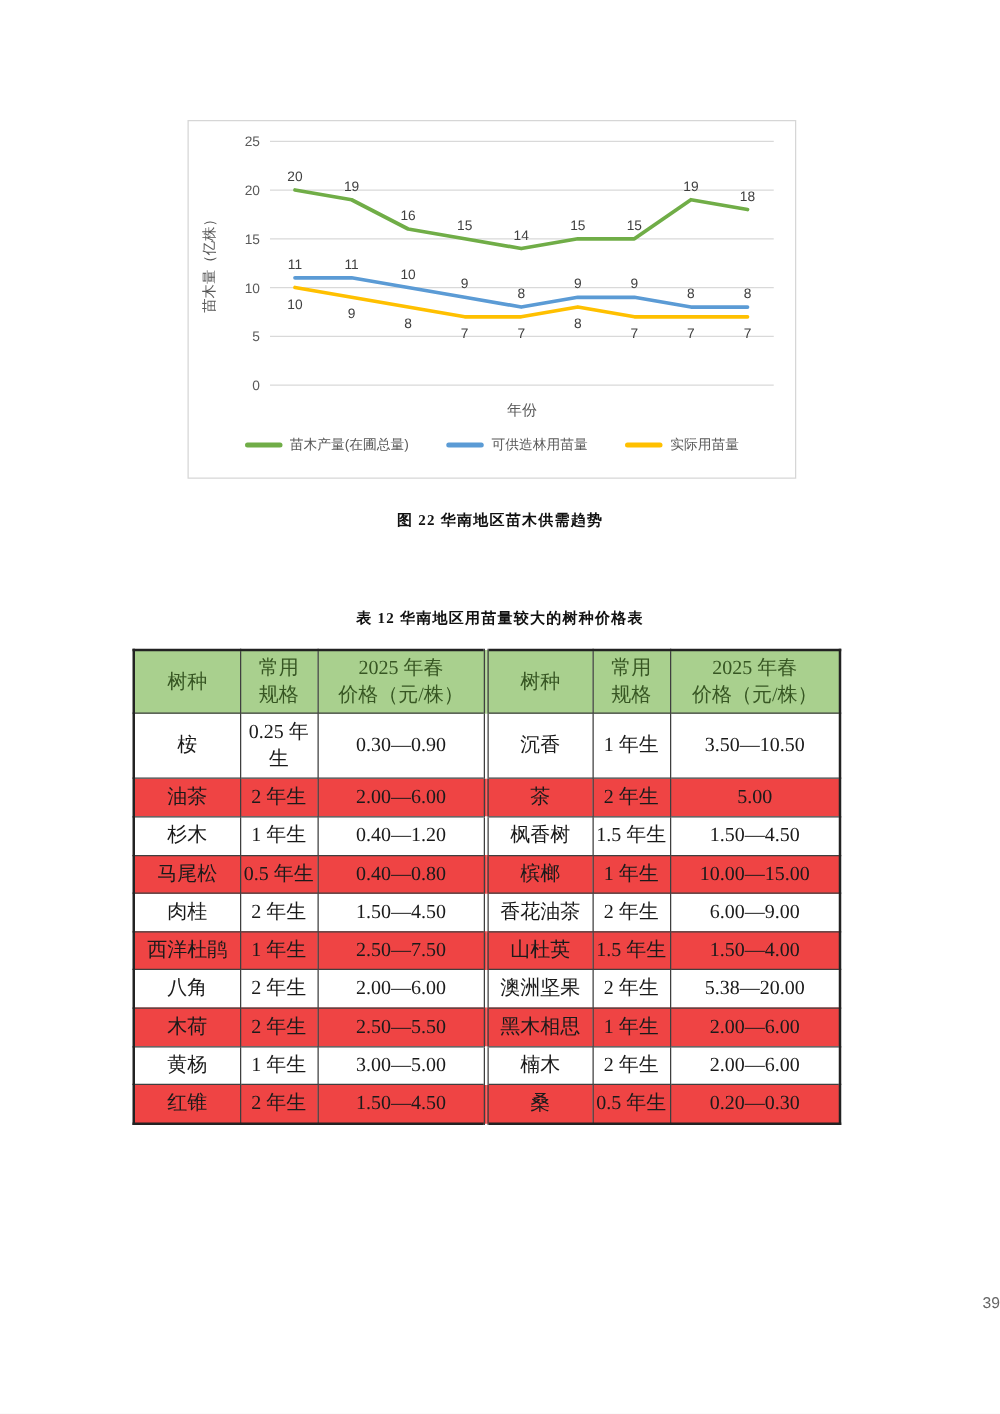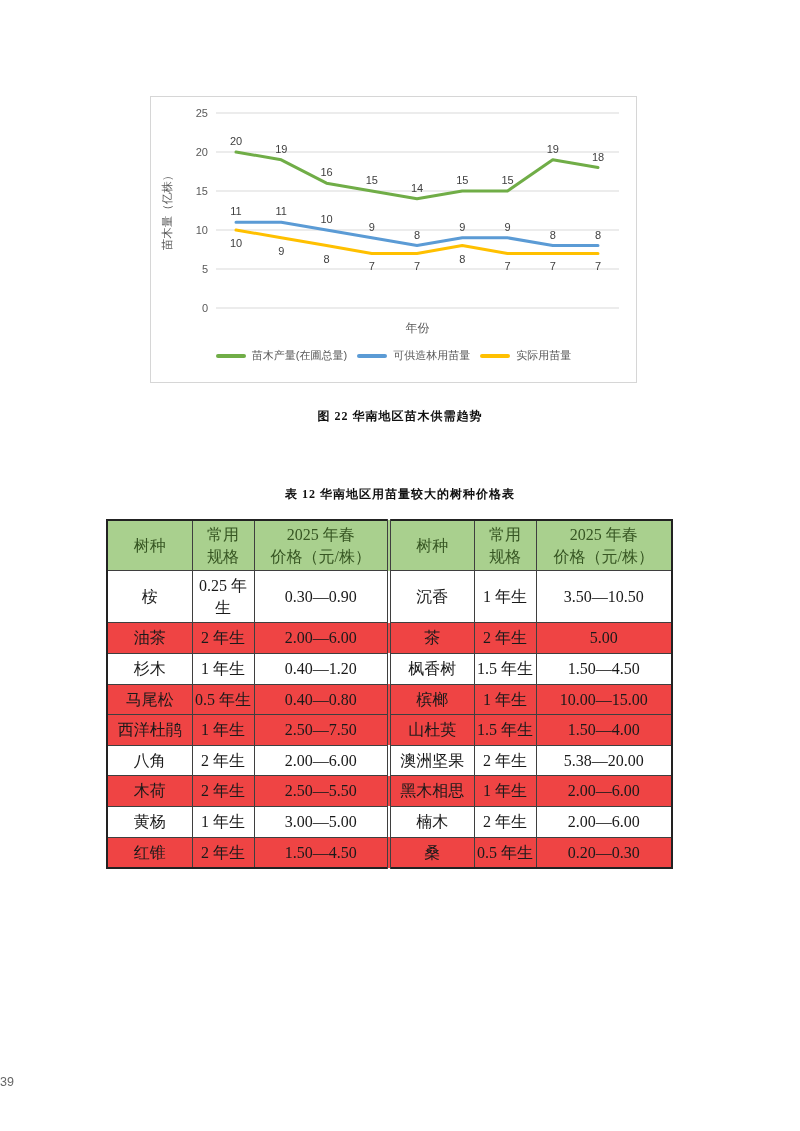--- a/index.html
+++ b/index.html
@@ -19,21 +19,21 @@
     width:487px; height:287px;
     background:#fff;
     border:1px solid #d6d6d6;
   }
   .chart-frame svg { display:block; }
   .chart-svg text {
     font-family:"Liberation Sans","DejaVu Sans",sans-serif;
   }
   .legend-row {
     position:absolute; left:0; right:0; top:251px;
-    display:flex; justify-content:center; align-items:center; gap:10px;
+    display:flex; justify-content:center; align-items:center; gap:30px;
     font-family:"Liberation Sans","DejaVu Sans",sans-serif;
     font-size:11px; color:#595959;
   }
   .legend-item { display:flex; align-items:center; }
   .legend-swatch { width:30px; height:4px; border-radius:2px; margin-right:6px; }
 
   
   .fig-caption, .table-title {
     position:absolute; left:0; width:100%;
     text-align:center;
@@ -66,23 +66,23 @@
     color:#375623;
     white-space:pre-line;
     padding:3px 2px;
   }
   .price-table td.mid, .price-table th.mid { border-left:4px double #3f3f3f; }
   .price-table tr.alt td { background:#ef4444; }
 
   
   .page-number {
     position:absolute; left:0; top:1035px; width:100%;
-    text-align:left;
+    text-align:right;
     font-family:"Liberation Sans","DejaVu Sans",sans-serif;
-    font-size:12.5px; color:#666;margin-top:40px;
+    font-size:12.5px; color:#666;
   }
 </style>
 </head>
 <body>
 
 <div class="chart-frame">
   <svg id="chart-svg" class="chart-svg" width="485" height="250" viewBox="0 0 485 250">
       <line x1="65" y1="211" x2="468" y2="211" stroke="#d9d9d9" stroke-width="1"></line>
       <text x="57" y="215" text-anchor="end" font-size="11" fill="#595959">0</text>
       <line x1="65" y1="172" x2="468" y2="172" stroke="#d9d9d9" stroke-width="1"></line>
@@ -197,20 +197,28 @@
         <td>1.50—4.50</td>
       </tr>
       <tr class="alt">
         <td>马尾松</td>
         <td>0.5 年生</td>
         <td>0.40—0.80</td>
         <td class="mid">槟榔</td>
         <td>1 年生</td>
         <td>10.00—15.00</td>
       </tr>
+      <tr>
+        <td>肉桂</td>
+        <td>2 年生</td>
+        <td>1.50—4.50</td>
+        <td class="mid">香花油茶</td>
+        <td>2 年生</td>
+        <td>6.00—9.00</td>
+      </tr>
       <tr class="alt">
         <td>西洋杜鹃</td>
         <td>1 年生</td>
         <td>2.50—7.50</td>
         <td class="mid">山杜英</td>
         <td>1.5 年生</td>
         <td>1.50—4.00</td>
       </tr>
       <tr>
         <td>八角</td>

